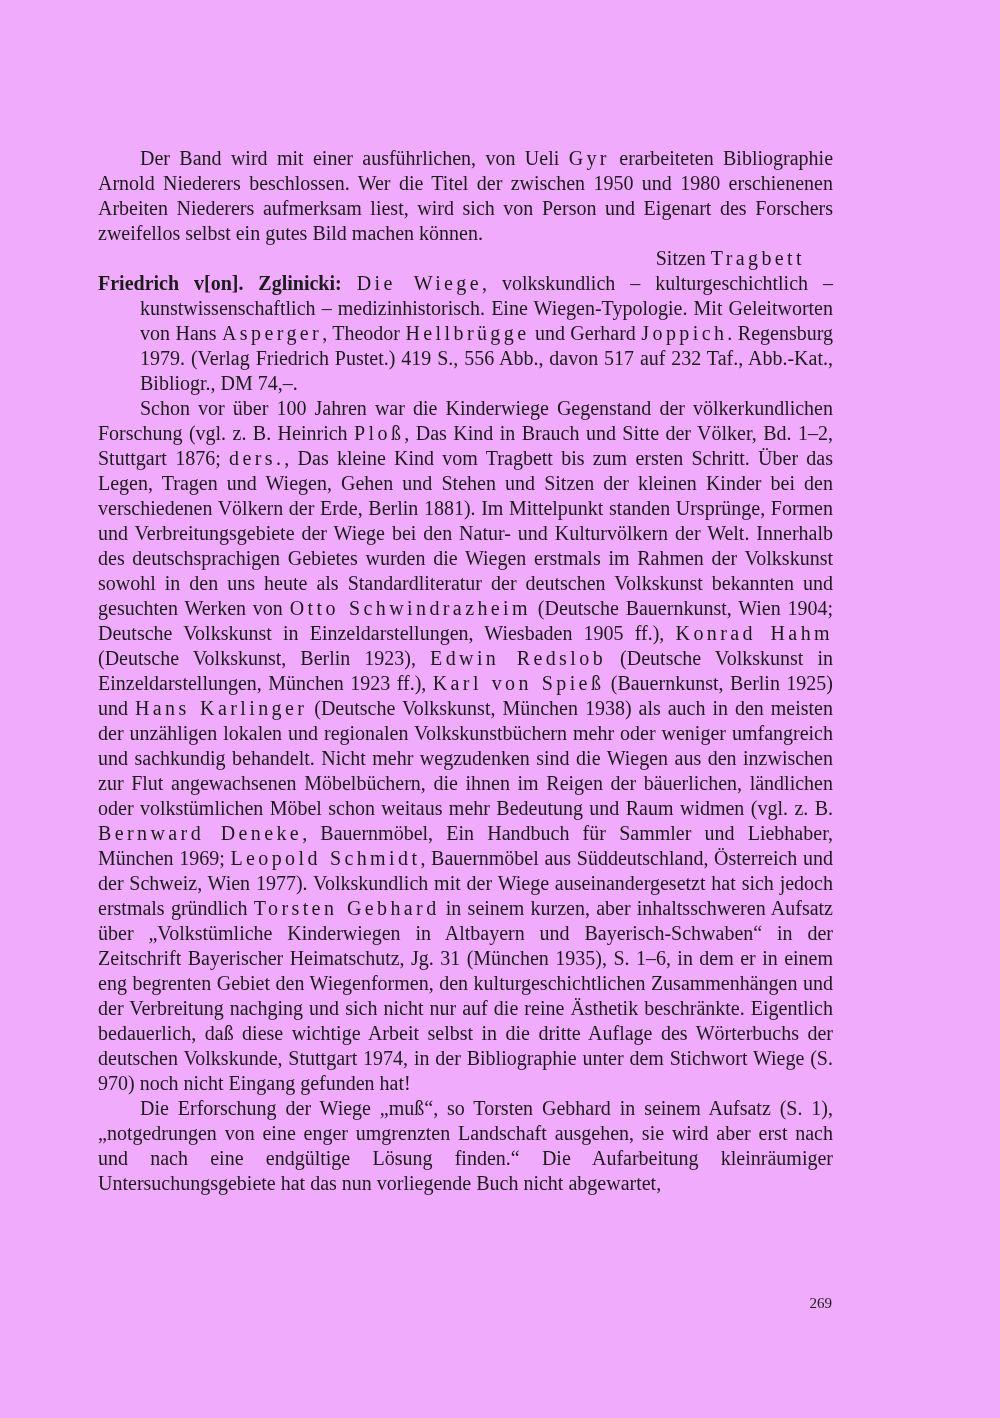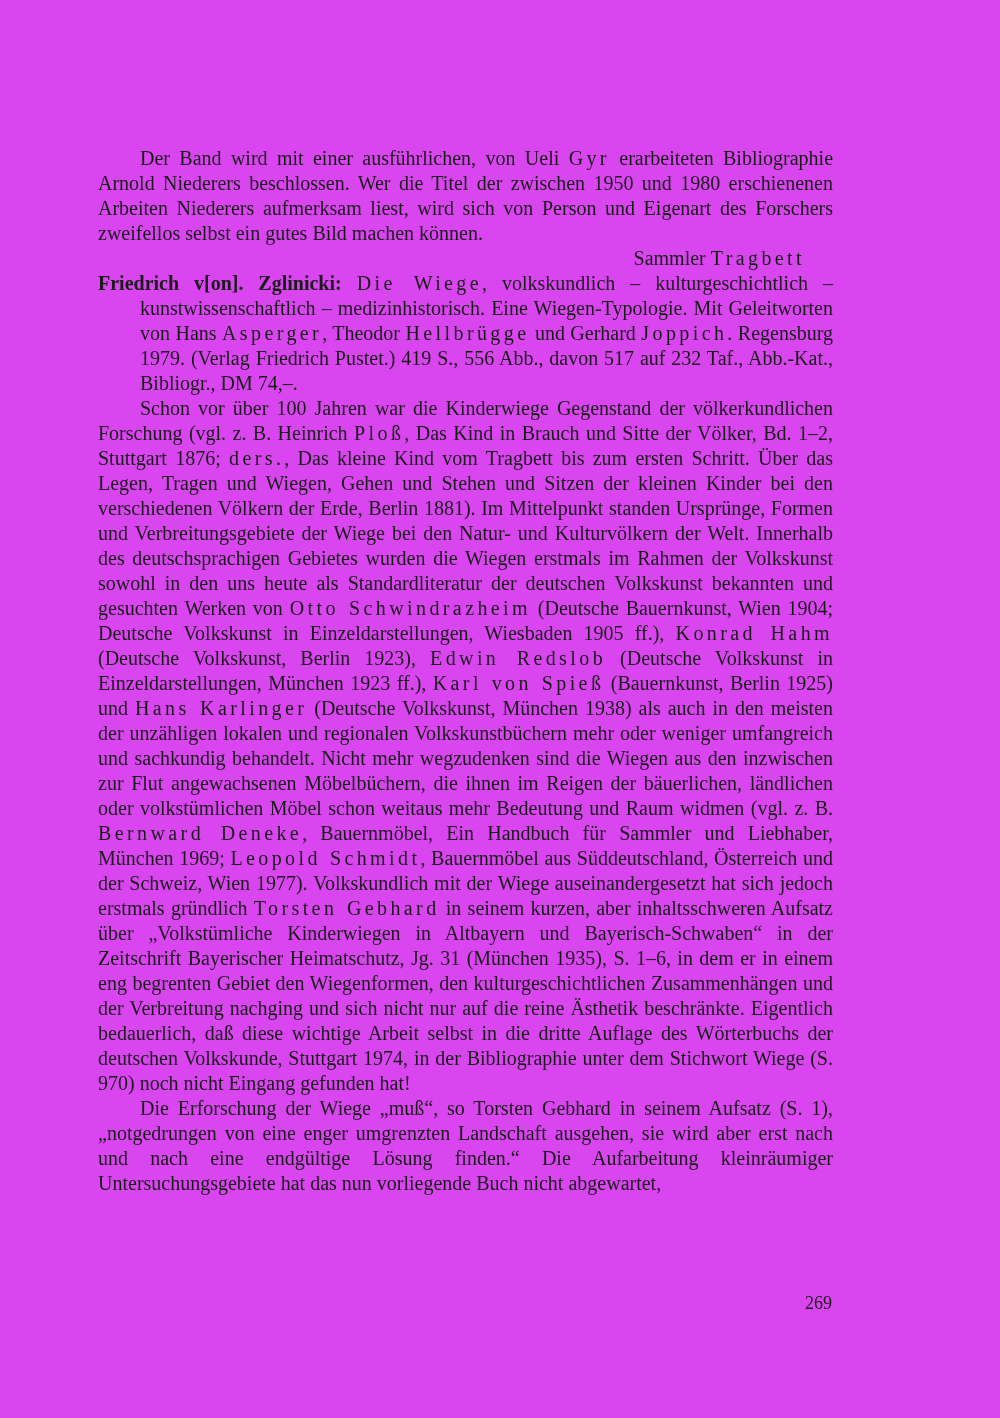--- a/index.html
+++ b/index.html
@@ -4,21 +4,21 @@
 <style>
   html, body {
     margin: 0;
     padding: 0;
     background: #ffffff;
   }
   .page {
     position: relative;
     width: 1000px;
     height: 1418px;
-    background: #d946ef;
+    background: #f0abfc;
     color: #1b1b1b;
     font-family: "Liberation Serif", serif;
     overflow: hidden;
   }
   .text-column {
     position: absolute;
     left: 98px;
     top: 146px;
     width: 735px;
     font-size: 20px;
@@ -49,33 +49,33 @@
   .sperr {
     letter-spacing: 0.17em;
   }
   .bold {
     font-weight: 700;
   }
   .page-number {
     position: absolute;
     top: 1291px;
     right: 168px;
-    font-size: 18px;
+    font-size: 15px;
     line-height: 25px;
   }
 </style>
 </head>
 <body>
 
 <div class="page">
   <div class="text-column">
 
     <p class="first-indent"><span>Der Band wird mit einer ausführlichen, von Ueli </span><span class="sperr">Gyr</span><span> erarbeiteten Bibliographie Arnold Niederers beschlossen. Wer die Titel der zwischen 1950 und 1980 erschienenen Arbeiten Niederers aufmerksam liest, wird sich von Person und Eigenart des Forschers zweifellos selbst ein gutes Bild machen können.</span></p>
 
-    <p class="signature"><span>Sammler </span><span class="sperr">Tragbett</span></p>
+    <p class="signature"><span>Sitzen </span><span class="sperr">Tragbett</span></p>
 
     <p class="entry"><span class="bold">Friedrich v[on]. Zglinicki: </span><span class="sperr">Die Wiege</span><span>, volkskundlich – kulturgeschichtlich – kunstwissenschaftlich – medizinhistorisch. Eine Wiegen-Typologie. Mit Geleitworten von Hans </span><span class="sperr">Asperger</span><span>, Theodor </span><span class="sperr">Hellbrügge</span><span> und Gerhard </span><span class="sperr">Joppich</span><span>. Regensburg 1979. (Verlag Friedrich Pustet.) 419 S., 556 Abb., davon 517 auf 232 Taf., Abb.-Kat., Bibliogr., DM 74,–.</span></p>
 
     <p class="first-indent para-main"><span>Schon vor über 100 Jahren war die Kinderwiege Gegenstand der völkerkundlichen Forschung (vgl. z. B. Heinrich </span><span class="sperr">Ploß</span><span>, Das Kind in Brauch und Sitte der Völker, Bd. 1–2, Stuttgart 1876; </span><span class="sperr">ders.</span><span>, Das kleine Kind vom Tragbett bis zum ersten Schritt. Über das Legen, Tragen und Wiegen, Gehen und Stehen und Sitzen der kleinen Kinder bei den verschiedenen Völkern der Erde, Berlin 1881). Im Mittelpunkt standen Ursprünge, Formen und Verbreitungsgebiete der Wiege bei den Natur- und Kulturvölkern der Welt. Innerhalb des deutschsprachigen Gebietes wurden die Wiegen erstmals im Rahmen der Volkskunst sowohl in den uns heute als Standardliteratur der deutschen Volkskunst bekannten und gesuchten Werken von </span><span class="sperr">Otto Schwindrazheim</span><span> (Deutsche Bauernkunst, Wien 1904; Deutsche Volkskunst in Einzeldarstellungen, Wiesbaden 1905 ff.), </span><span class="sperr">Konrad Hahm</span><span> (Deutsche Volkskunst, Berlin 1923), </span><span class="sperr">Edwin Redslob</span><span> (Deutsche Volkskunst in Einzeldarstellungen, München 1923 ff.), </span><span class="sperr">Karl von Spieß</span><span> (Bauernkunst, Berlin 1925) und </span><span class="sperr">Hans Karlinger</span><span> (Deutsche Volkskunst, München 1938) als auch in den meisten der unzähligen lokalen und regionalen Volkskunstbüchern mehr oder weniger umfangreich und sachkundig behandelt. Nicht mehr wegzudenken sind die Wiegen aus den inzwischen zur Flut angewachsenen Möbelbüchern, die ihnen im Reigen der bäuerlichen, ländlichen oder volkstümlichen Möbel schon weitaus mehr Bedeutung und Raum widmen (vgl. z. B. </span><span class="sperr">Bernward Deneke</span><span>, Bauernmöbel, Ein Handbuch für Sammler und Liebhaber, München 1969; </span><span class="sperr">Leopold Schmidt</span><span>, Bauernmöbel aus Süddeutschland, Österreich und der Schweiz, Wien 1977). Volkskundlich mit der Wiege auseinandergesetzt hat sich jedoch erstmals gründlich </span><span class="sperr">Torsten Gebhard</span><span> in seinem kurzen, aber inhaltsschweren Aufsatz über „Volkstümliche Kinderwiegen in Altbayern und Bayerisch-Schwaben“ in der Zeitschrift Bayerischer Heimatschutz, Jg. 31 (München 1935), S. 1–6, in dem er in einem eng begrenten Gebiet den Wiegenformen, den kulturgeschichtlichen Zusammenhängen und der Verbreitung nachging und sich nicht nur auf die reine Ästhetik beschränkte. Eigentlich bedauerlich, daß diese wichtige Arbeit selbst in die dritte Auflage des Wörterbuchs der deutschen Volkskunde, Stuttgart 1974, in der Bibliographie unter dem Stichwort Wiege (S. 970) noch nicht Eingang gefunden hat!</span></p>
 
     <p class="first-indent para-final"><span>Die Erforschung der Wiege „muß“, so Torsten Gebhard in seinem Aufsatz (S. 1), „notgedrungen von eine enger umgrenzten Landschaft ausgehen, sie wird aber erst nach und nach eine endgültige Lösung finden.“ Die Aufarbeitung kleinräumiger Untersuchungsgebiete hat das nun vorliegende Buch nicht abgewartet,</span></p>
 
   </div>
 
   <div class="page-number">269</div>

